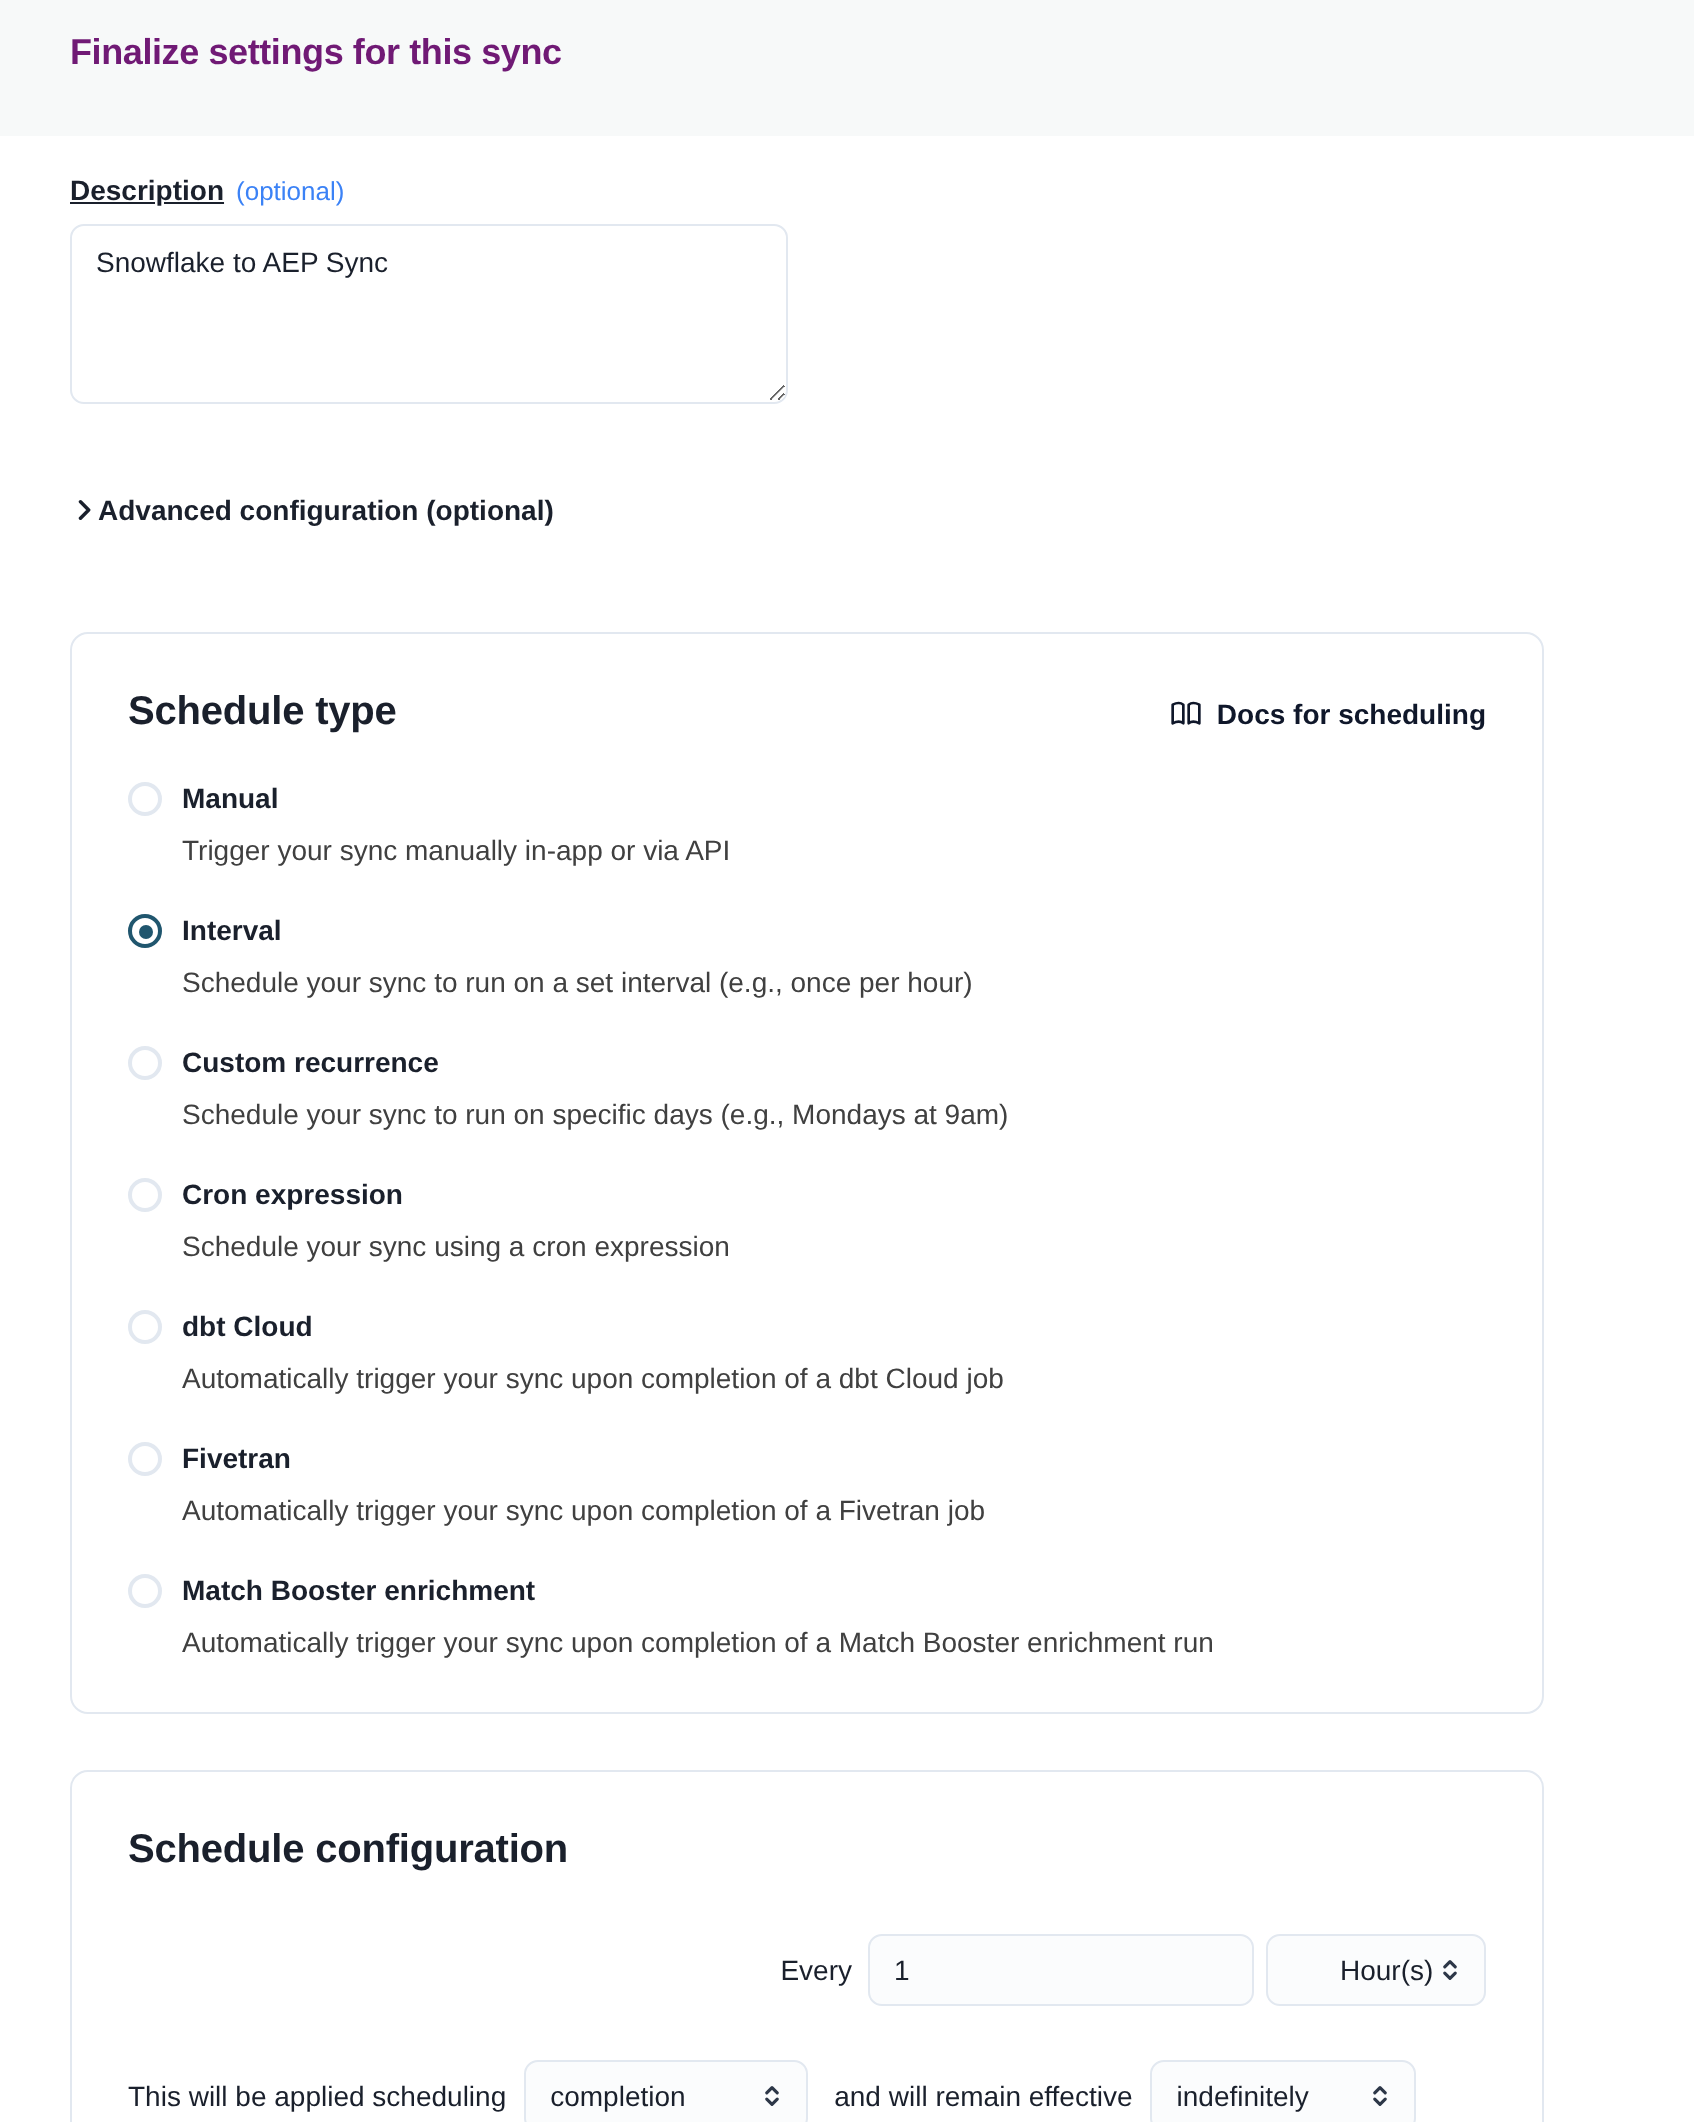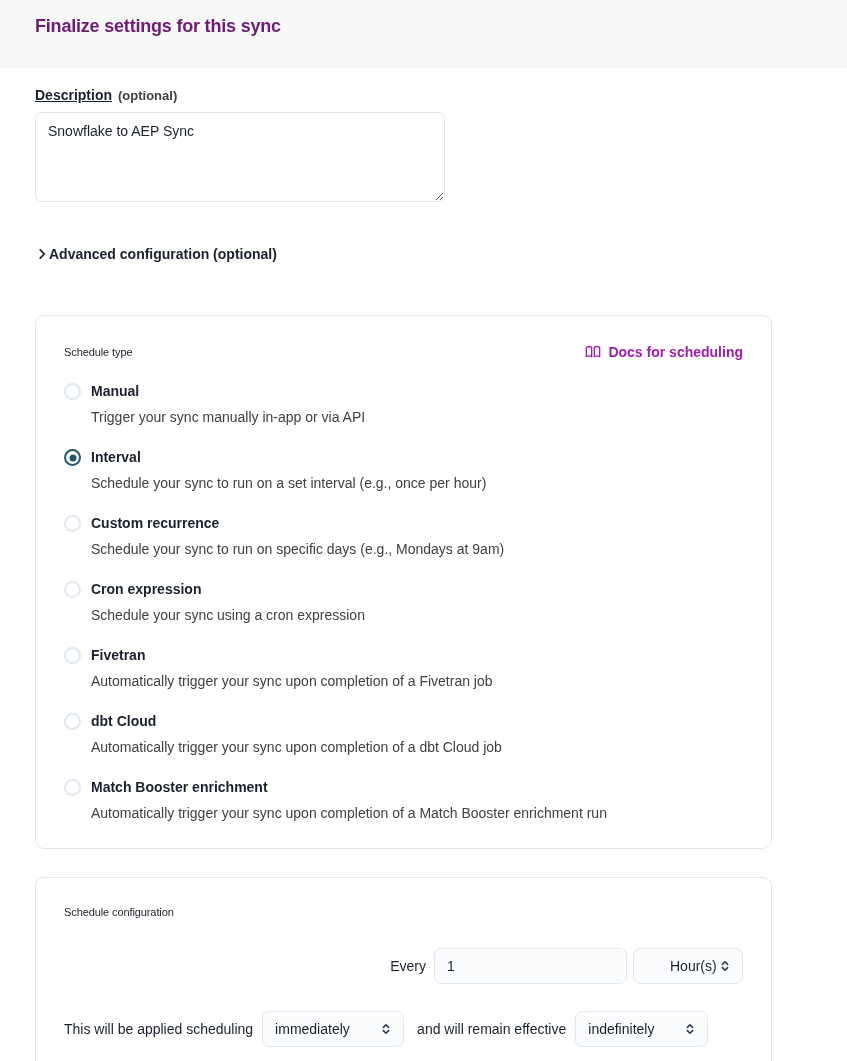--- a/index.html
+++ b/index.html
@@ -9,43 +9,43 @@
   
   .page-header { background: #f7f9f9; height: 68px; padding: 16px 35px 0 35px; }
   .page-title { font-size: 18px; font-weight: 700; letter-spacing: -0.2px; color: #701a75; }
 
   .content { padding: 0 75px 0 35px; }
 
   
   .field-block { margin-top: 19px; }
   .field-label-row { display: flex; align-items: baseline; gap: 6px; }
   .field-label { font-size: 14px; font-weight: 700; color: #1a202c; text-decoration: underline; }
-  .field-optional { font-size: 13px; font-weight: 700; color: #404040; }
+  .field-optional { font-size: 13px; font-weight: 400; color: #3b82f6; }
   textarea.description-input {
-    margin-top: 9px; width: 410px; height: 90px; resize: both;
+    margin-top: 9px; width: 359px; height: 90px; resize: both;
     border: 1px solid #e2e8f0; border-radius: 7px; background: #ffffff;
     font-family: "Liberation Sans", "DejaVu Sans", sans-serif;
     font-size: 14px; color: #1a202c; padding: 9px 12px; outline: none; line-height: 1.4;
   }
 
   
   .advanced-row { margin-top: 40px; display: flex; align-items: center; cursor: pointer; }
   .chev-icon { width: 14px; height: 14px; display: inline-flex; color: #1a202c; }
   .chev-icon svg { width: 14px; height: 14px; }
   .advanced-label { font-size: 14px; font-weight: 700; color: #1a202c; }
 
   
   .card { border: 1px solid #e2e8f0; border-radius: 9px; background: #ffffff;
     width: 737px; padding: 28px; }
   .card-schedule-type { margin-top: 53px; padding-bottom: 26px; }
   .card-schedule-config { margin-top: 28px; height: 400px; }
   .card-head { display: flex; align-items: center; justify-content: space-between; }
-  .card-title { font-size: 11px; font-weight: 400; color: #1a202c; letter-spacing: -0.1px; }
+  .card-title { font-size: 20px; font-weight: 700; color: #1a202c; letter-spacing: -0.1px; }
   .docs-link { display: inline-flex; align-items: center; gap: 7px; font-size: 14px;
-    font-weight: 700; color: #a21caf; text-decoration: none; cursor: pointer; }
+    font-weight: 700; color: #0f172a; text-decoration: none; cursor: pointer; }
   .book-icon { width: 16px; height: 16px; display: inline-flex; }
   .book-icon svg { width: 16px; height: 16px; }
 
   
   .options { margin-top: 23px; }
   .option { display: grid; grid-template-columns: 17px 1fr; column-gap: 10px; margin-bottom: 23px; }
   .option:last-child { margin-bottom: 0; }
   .radio { width: 17px; height: 17px; border-radius: 50%; border: 2px solid #e2e8f0;
     background: #ffffff; position: relative; margin-top: 0px; cursor: pointer; }
   .radio.selected { border-color: #20566e; }
@@ -131,27 +131,27 @@
         <span class="option-label">Custom recurrence</span>
         <span class="option-desc">Schedule your sync to run on specific days (e.g., Mondays at 9am)</span>
       </div>
       <div class="option">
         <span class="radio"></span>
         <span class="option-label">Cron expression</span>
         <span class="option-desc">Schedule your sync using a cron expression</span>
       </div>
       <div class="option">
         <span class="radio"></span>
+        <span class="option-label">dbt Cloud</span>
+        <span class="option-desc">Automatically trigger your sync upon completion of a dbt Cloud job</span>
+      </div>
+      <div class="option">
+        <span class="radio"></span>
         <span class="option-label">Fivetran</span>
         <span class="option-desc">Automatically trigger your sync upon completion of a Fivetran job</span>
-      </div>
-      <div class="option">
-        <span class="radio"></span>
-        <span class="option-label">dbt Cloud</span>
-        <span class="option-desc">Automatically trigger your sync upon completion of a dbt Cloud job</span>
       </div>
       <div class="option">
         <span class="radio"></span>
         <span class="option-label">Match Booster enrichment</span>
         <span class="option-desc">Automatically trigger your sync upon completion of a Match Booster enrichment run</span>
       </div>
     </div>
   </section>
 
   <section class="card card-schedule-config">
@@ -167,21 +167,21 @@
             <path d="M5 6.2 8 3.2l3 3"></path>
               <path d="M5 9.8l3 3 3-3"></path>
           </svg>
         </span>
       </div>
     </div>
 
     <div class="config-row row-effective">
       <span class="inline-label">This will be applied scheduling</span>
       <div class="select-box select-effective">
-        <span class="select-value">immediately</span>
+        <span class="select-value">completion</span>
         <span class="stepper-icon">
           <svg viewBox="0 0 16 16" fill="none" stroke="currentColor" stroke-width="1.8" stroke-linecap="round" stroke-linejoin="round">
             <path d="M5 6.2 8 3.2l3 3"></path>
               <path d="M5 9.8l3 3 3-3"></path>
           </svg>
         </span>
       </div>
       <span class="inline-label">and will remain effective</span>
       <div class="select-box select-remain">
         <span class="select-value">indefinitely</span>

